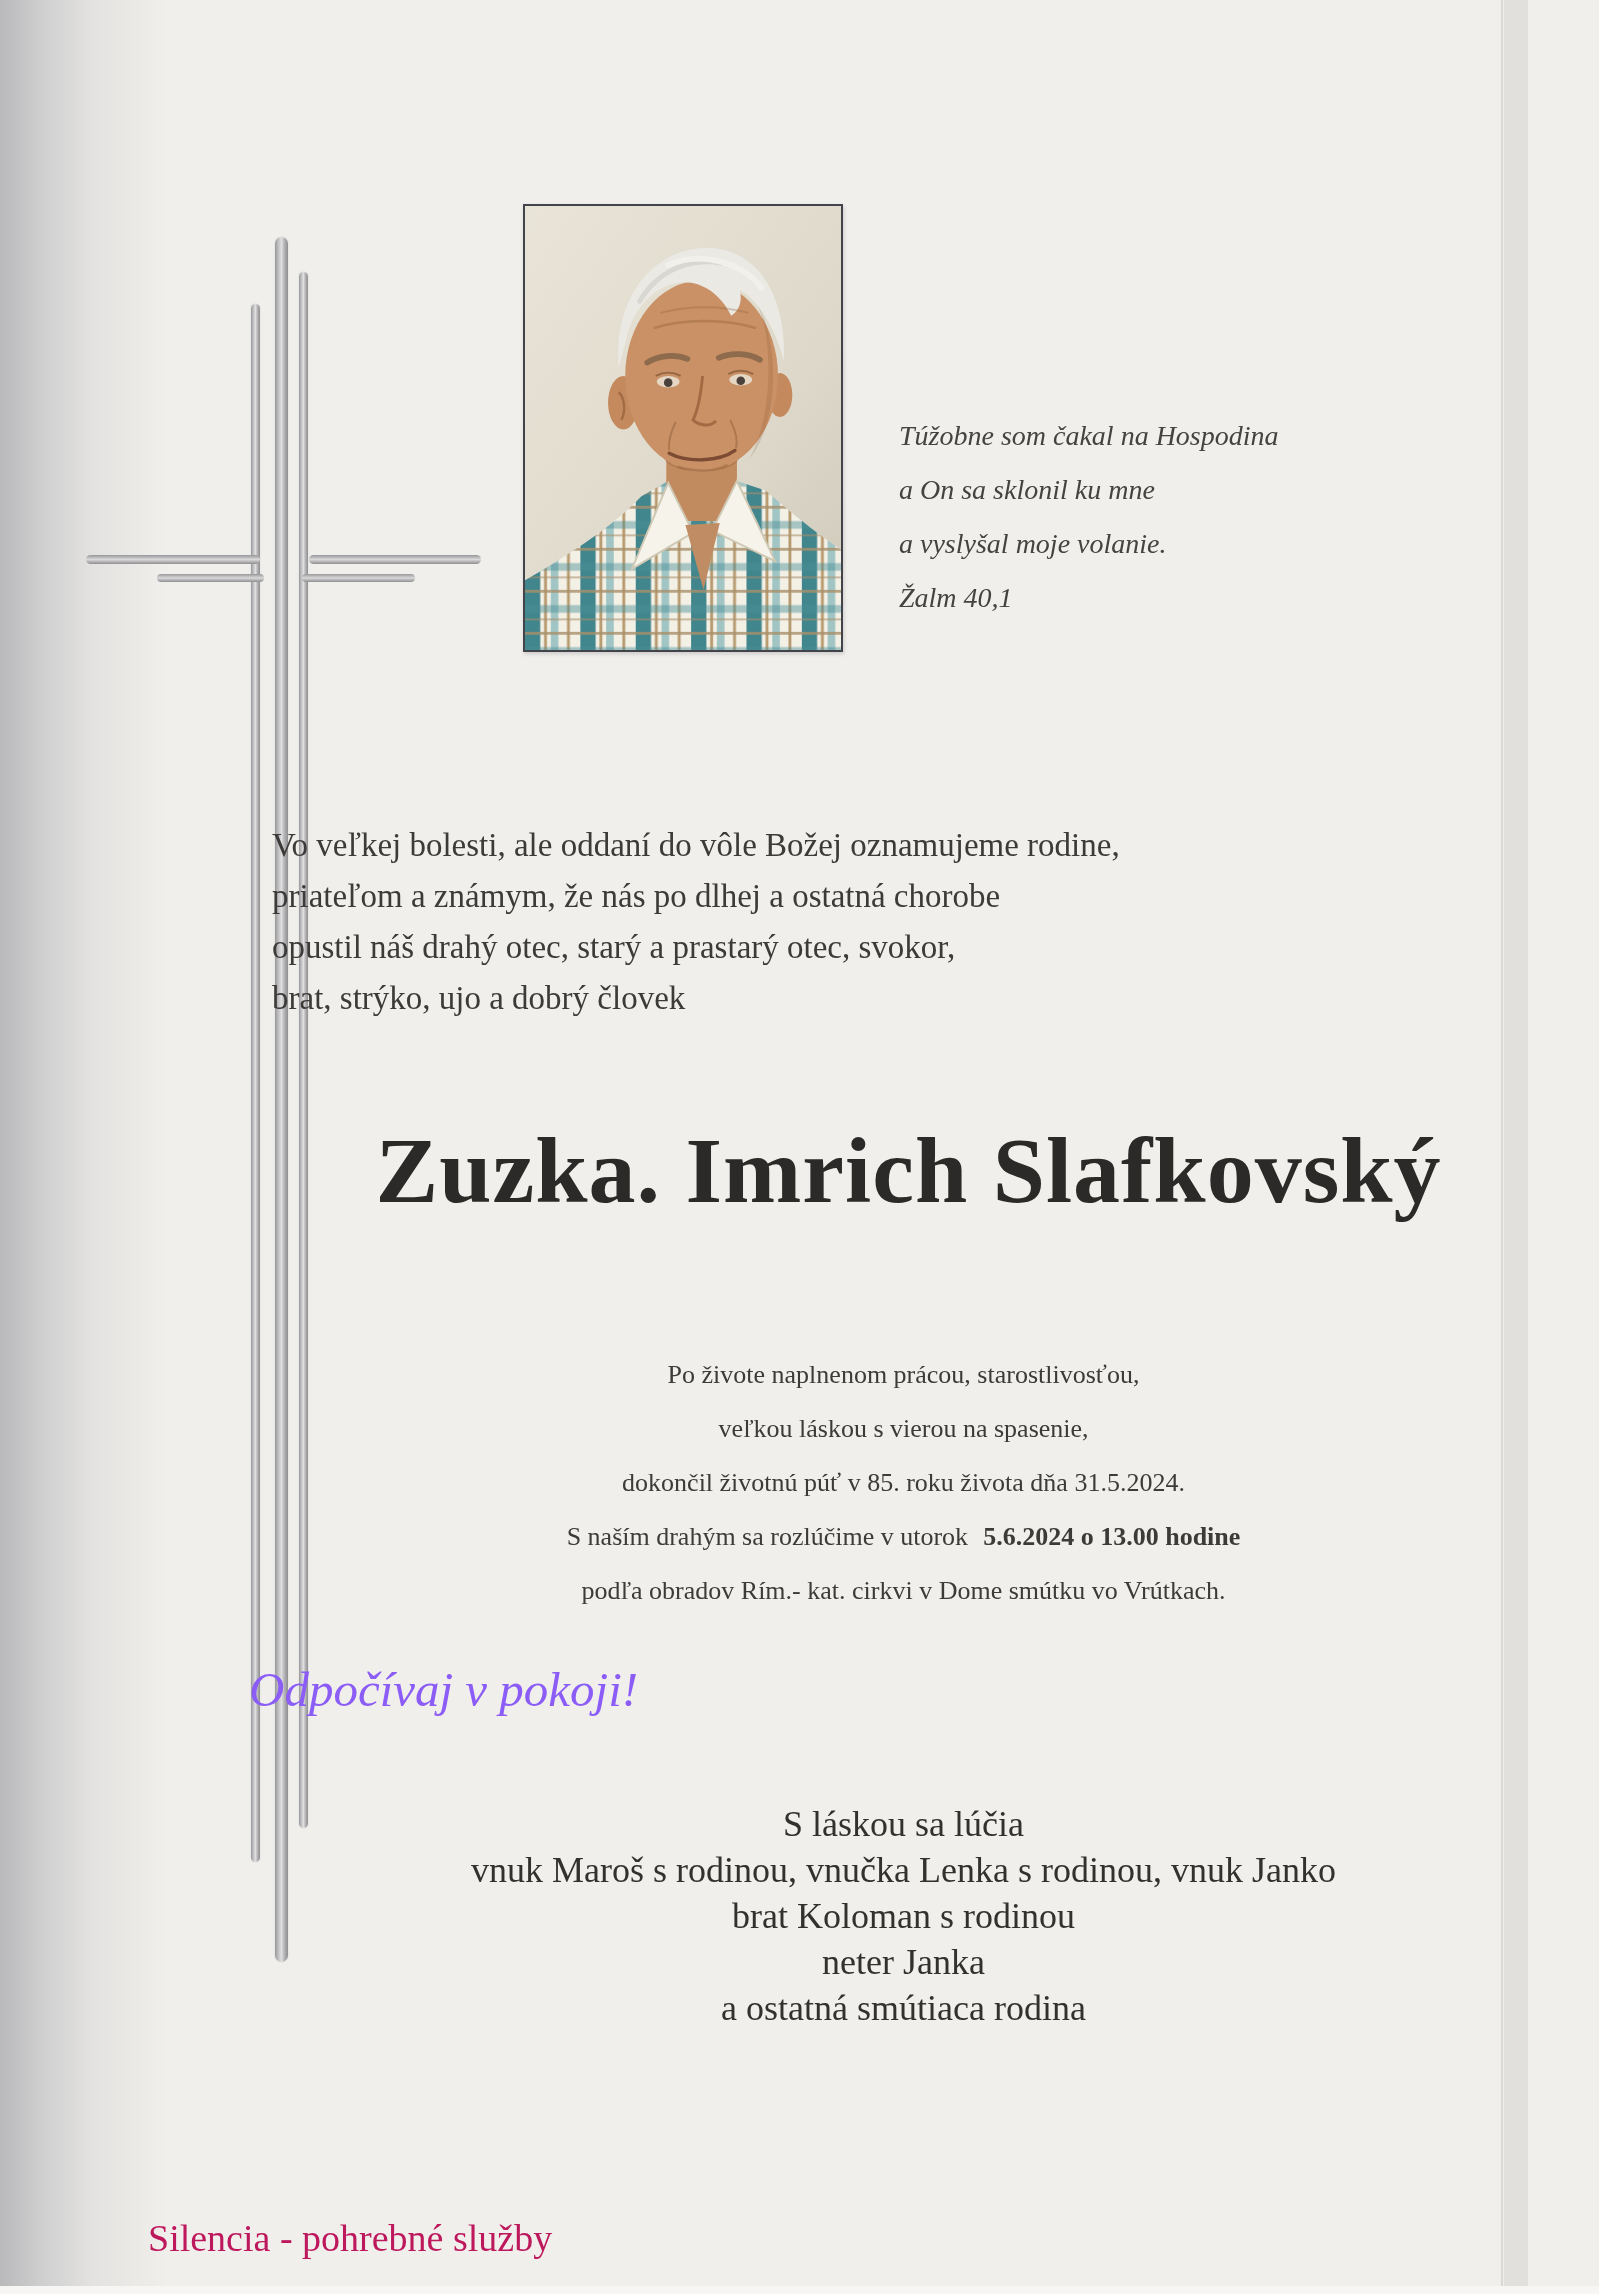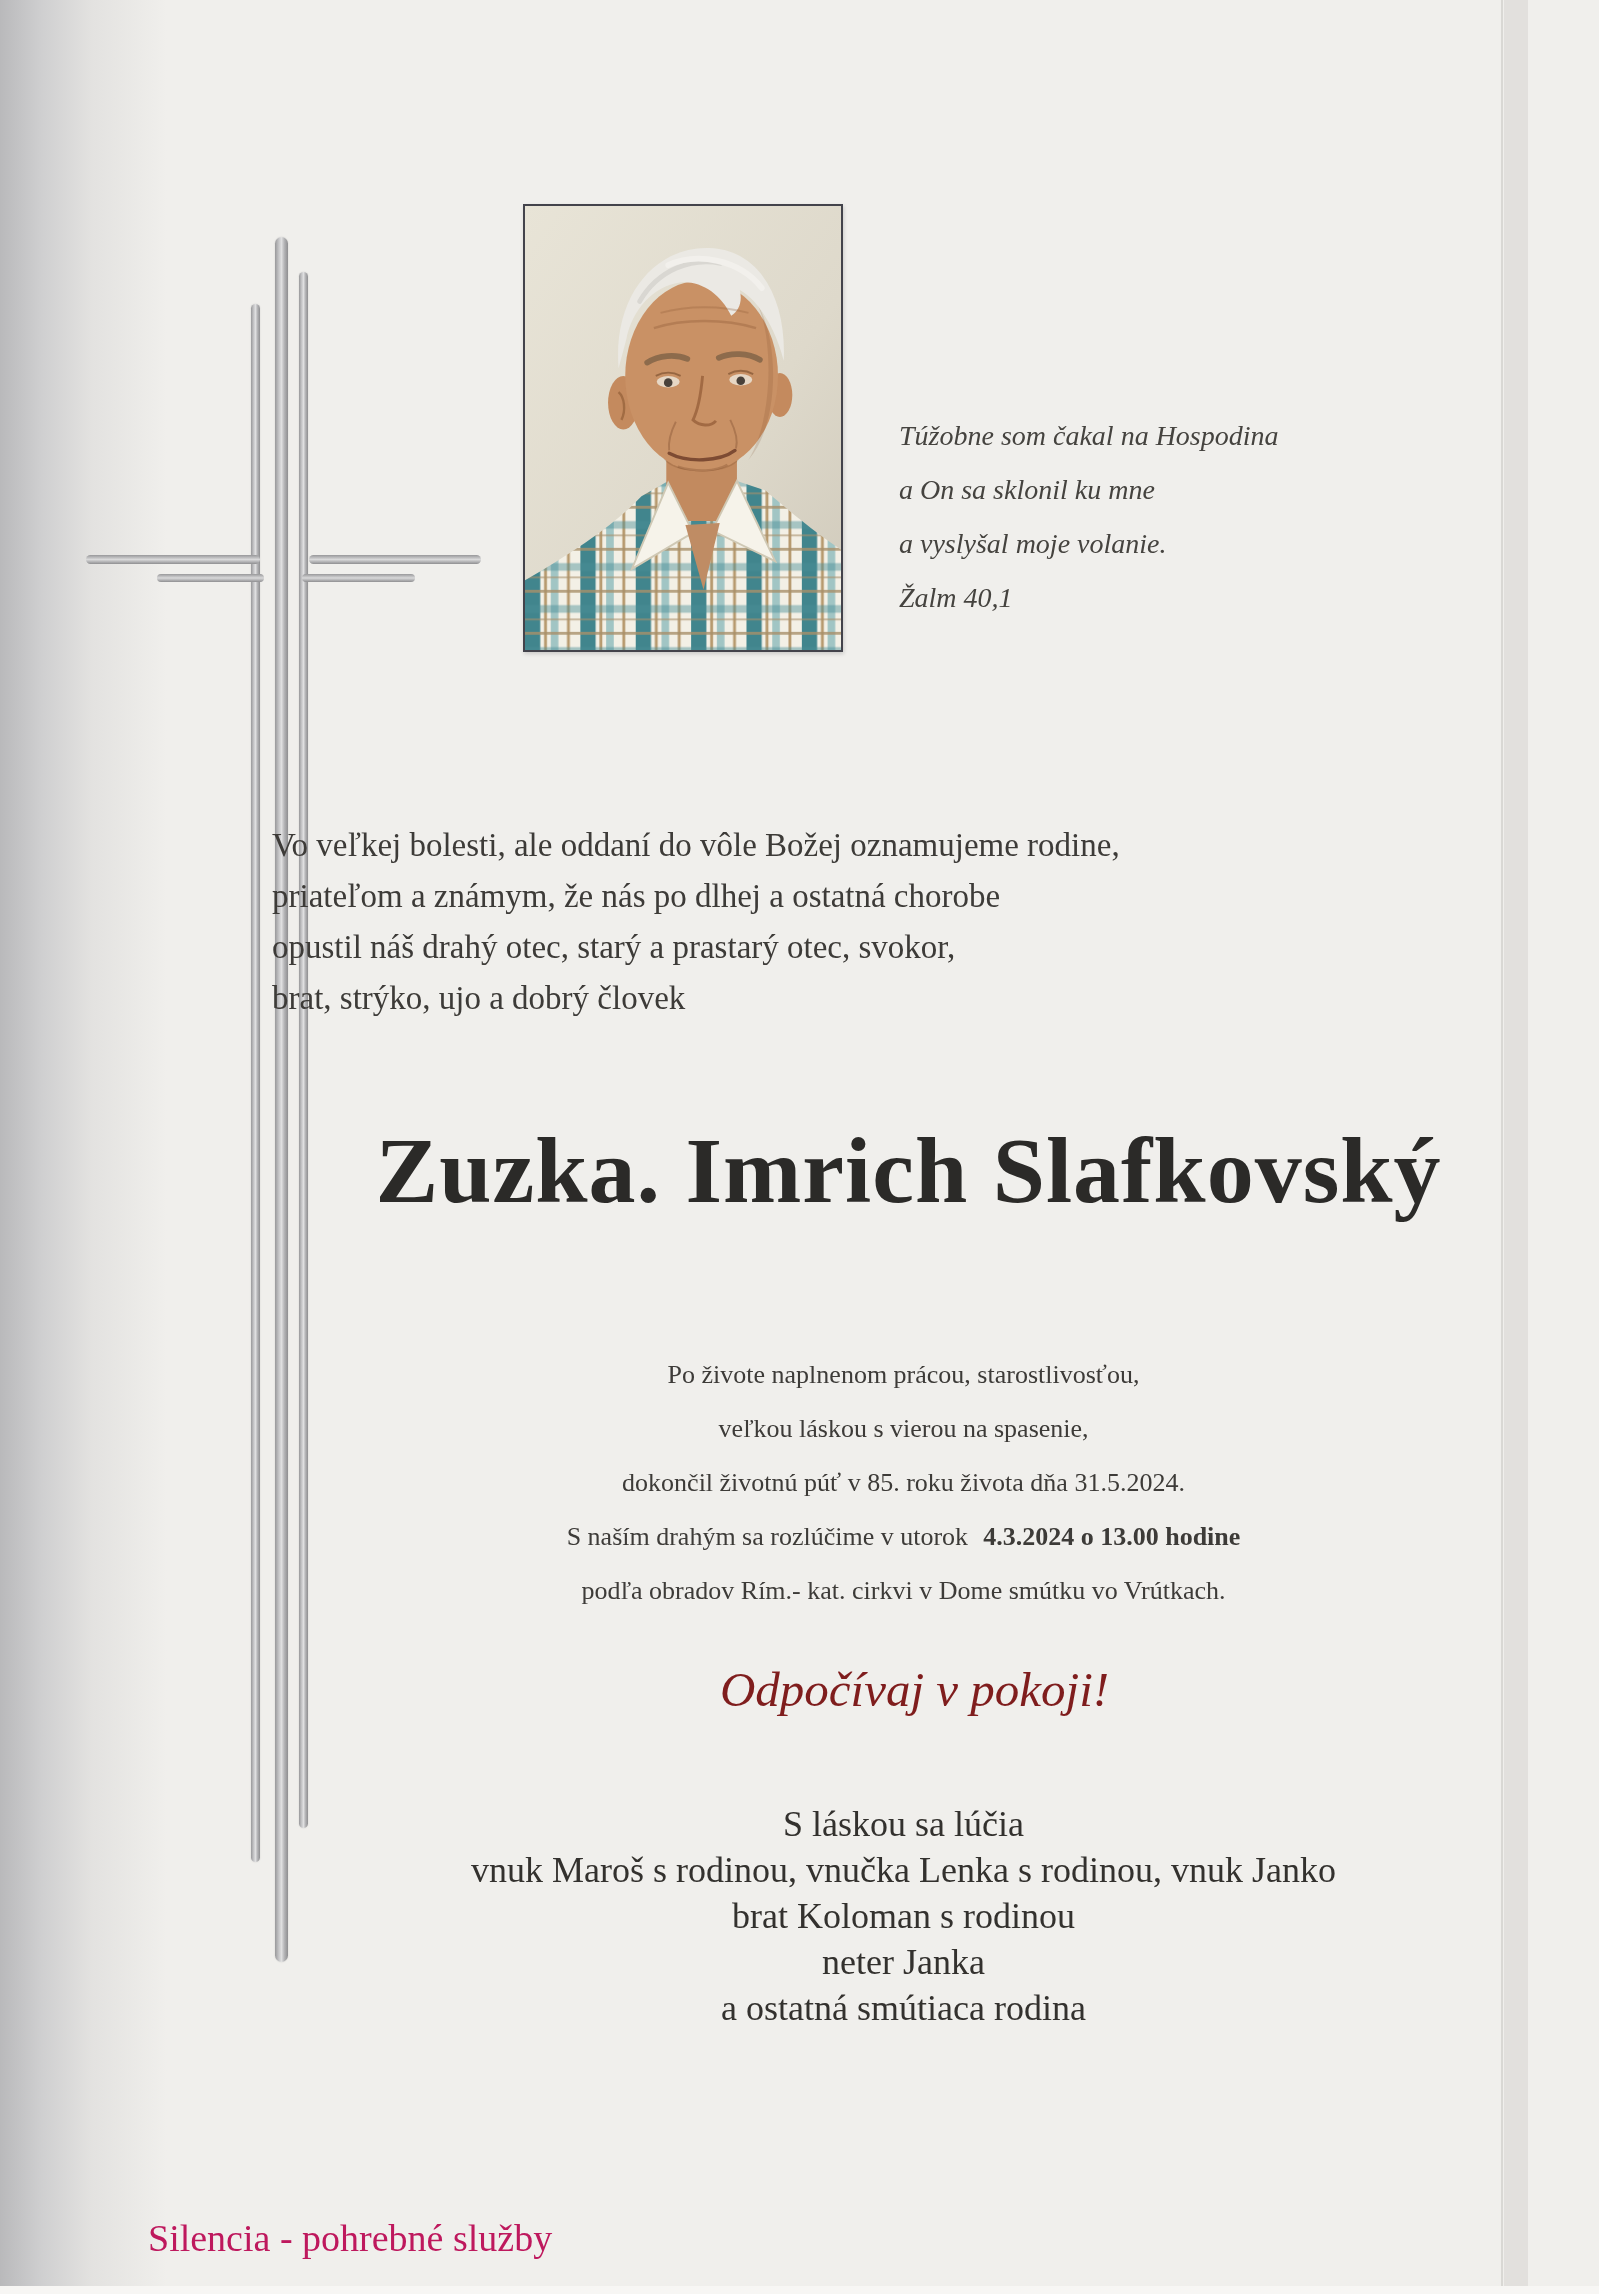--- a/index.html
+++ b/index.html
@@ -52,22 +52,22 @@
   .name{
     position:absolute;left:249px;top:1116px;width:1319px;
     text-align:center;font-size:94px;font-weight:bold;color:#2b2a28;letter-spacing:1px;
   }
   .details{
     position:absolute;left:239px;top:1348px;width:1329px;
     text-align:center;font-size:26px;line-height:54px;
   }
   .details .b{font-weight:bold;margin-left:8.6px;}
   .rip{
-    position:absolute;left:255px;top:1661px;width:1319px;
-    text-align:center;font-style:italic;font-size:49px;color:#7f1d1d;
+    position:absolute;left:249px;top:1661px;width:1319px;
+    font-style:italic;font-size:49px;color:#8b5cf6;
   }
   .mourners{
     position:absolute;left:239px;top:1801px;width:1329px;
     text-align:center;font-size:36px;font-weight:normal;line-height:46px;color:#33312e;
   }
   .footer{
     position:absolute;left:148px;top:2216px;font-size:38px;color:#be185d;
   }
 </style>
 </head>
@@ -165,21 +165,21 @@
   <div>opustil náš drahý otec, starý a prastarý otec, svokor,</div>
   <div>brat, strýko, ujo a dobrý človek</div>
 </div>
 
 <div class="name">Zuzka. Imrich Slafkovský</div>
 
 <div class="details">
   <div>Po živote naplnenom prácou, starostlivosťou,</div>
   <div>veľkou láskou s vierou na spasenie,</div>
   <div>dokončil životnú púť v 85. roku života dňa 31.5.2024.</div>
-  <div><span>S naším drahým sa rozlúčime v utorok </span><span class="b">4.3.2024 o 13.00 hodine</span></div>
+  <div><span>S naším drahým sa rozlúčime v utorok </span><span class="b">5.6.2024 o 13.00 hodine</span></div>
   <div>podľa obradov Rím.- kat. cirkvi v Dome smútku vo Vrútkach.</div>
 </div>
 
 <div class="rip">Odpočívaj v pokoji!</div>
 
 <div class="mourners">
   <div>S láskou sa lúčia</div>
   <div>vnuk Maroš s rodinou, vnučka Lenka s rodinou, vnuk Janko</div>
   <div>brat Koloman s rodinou</div>
   <div>neter Janka</div>

